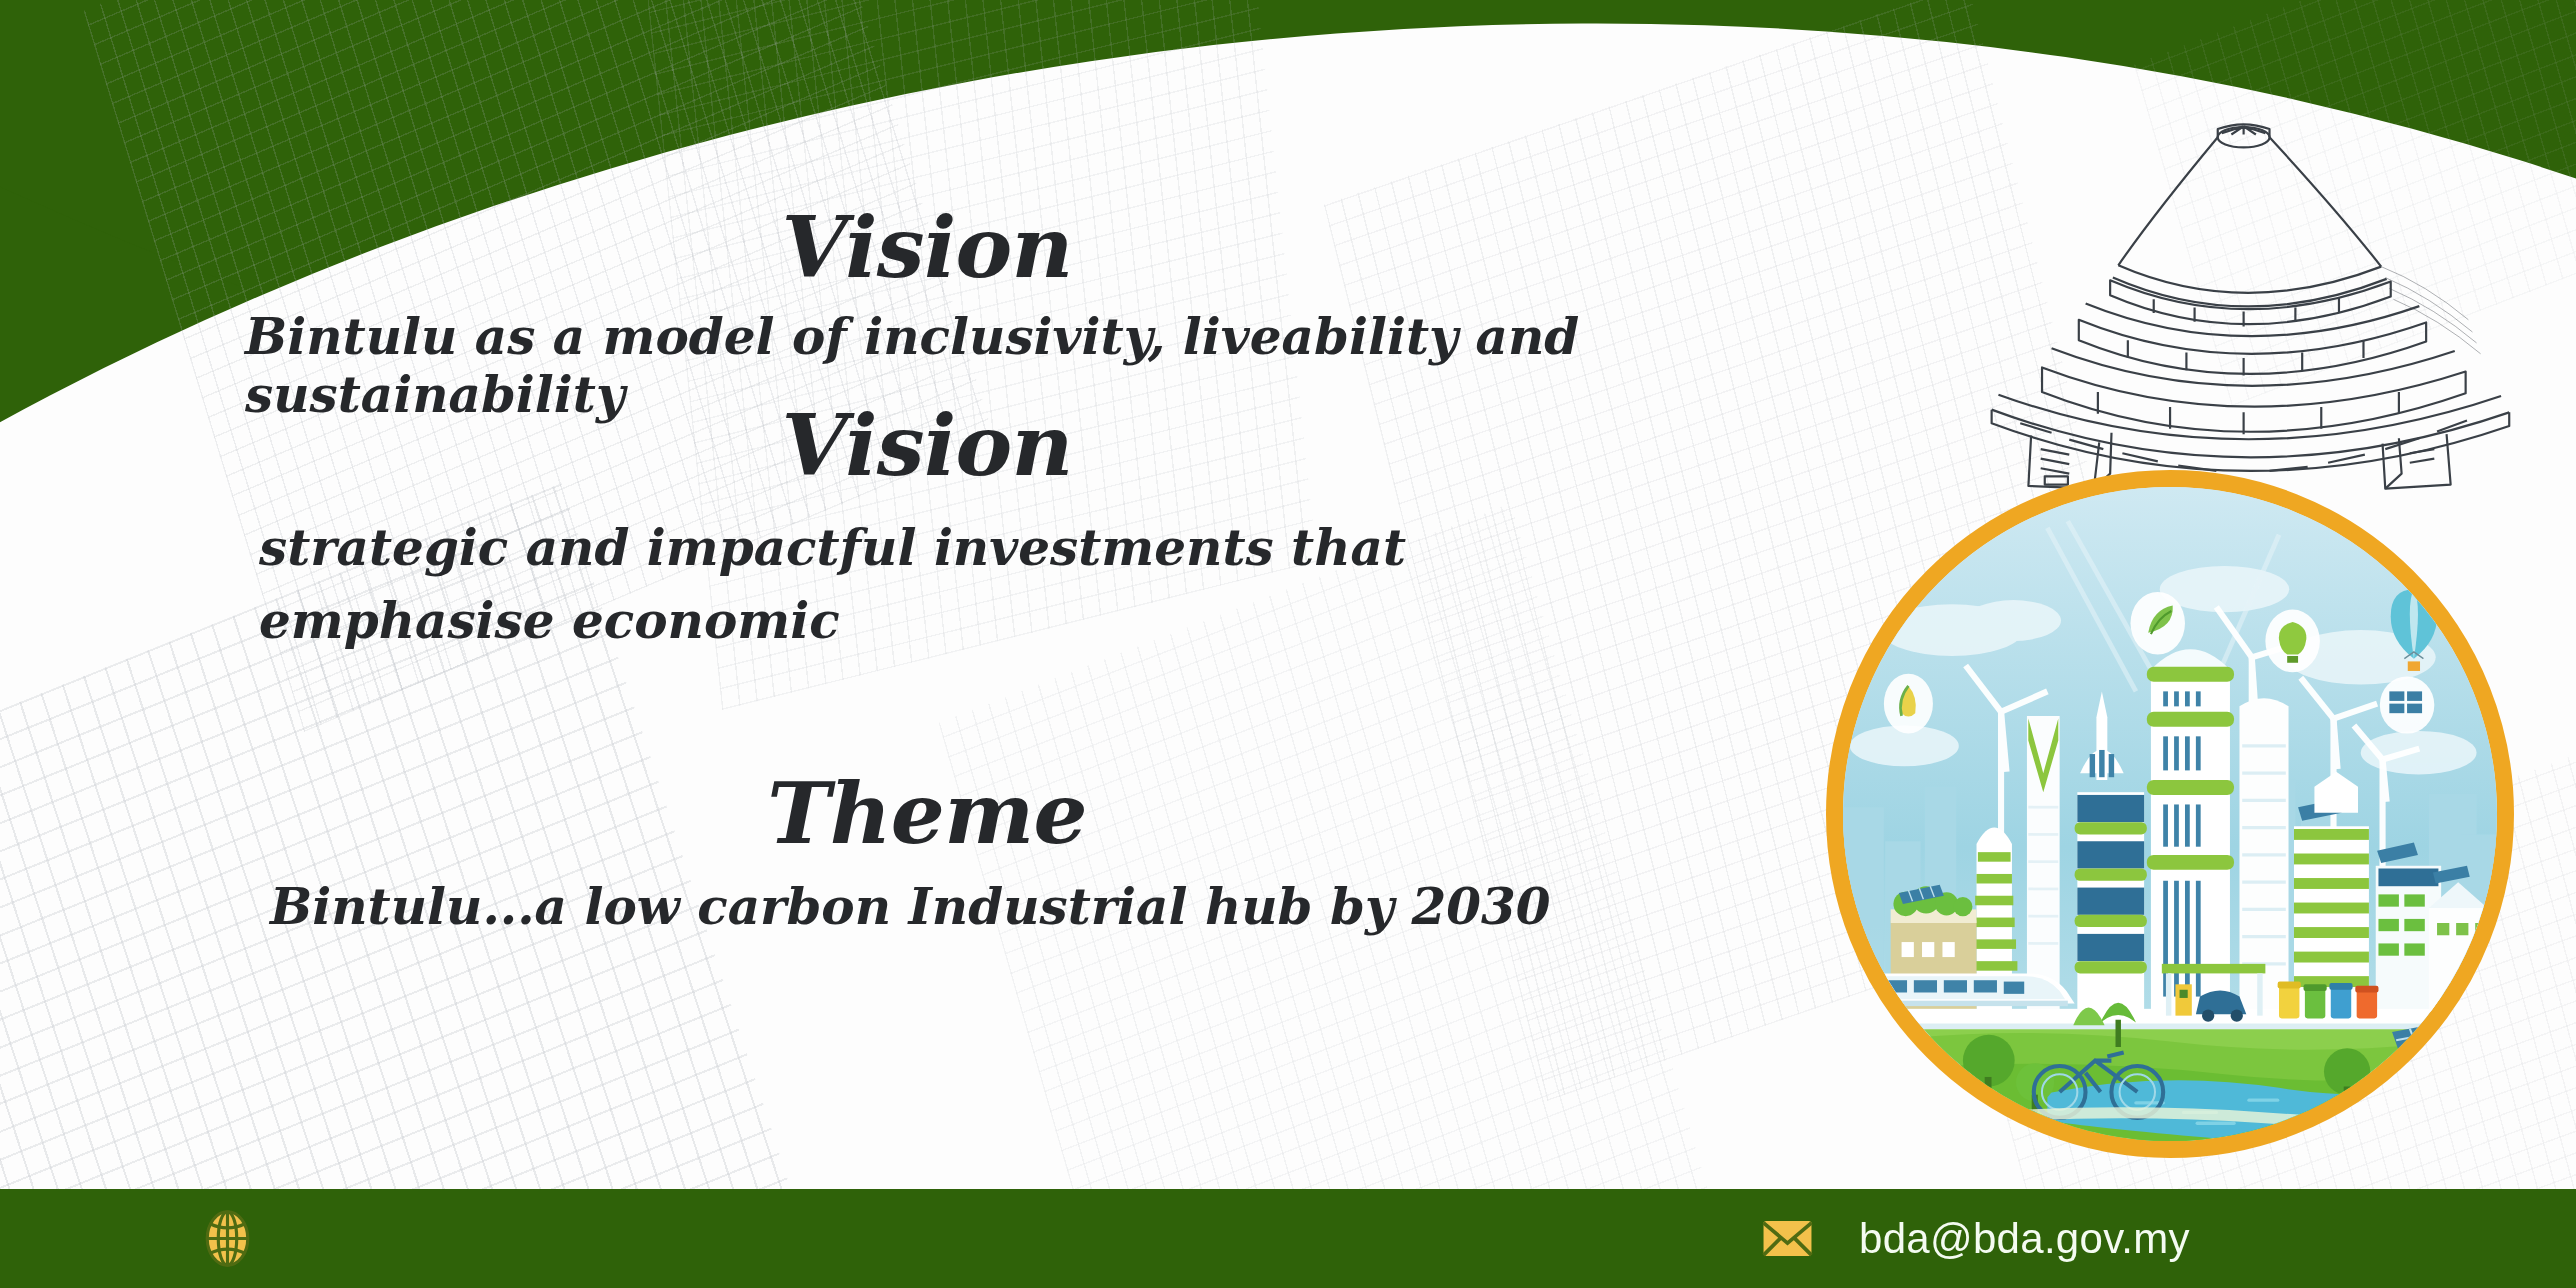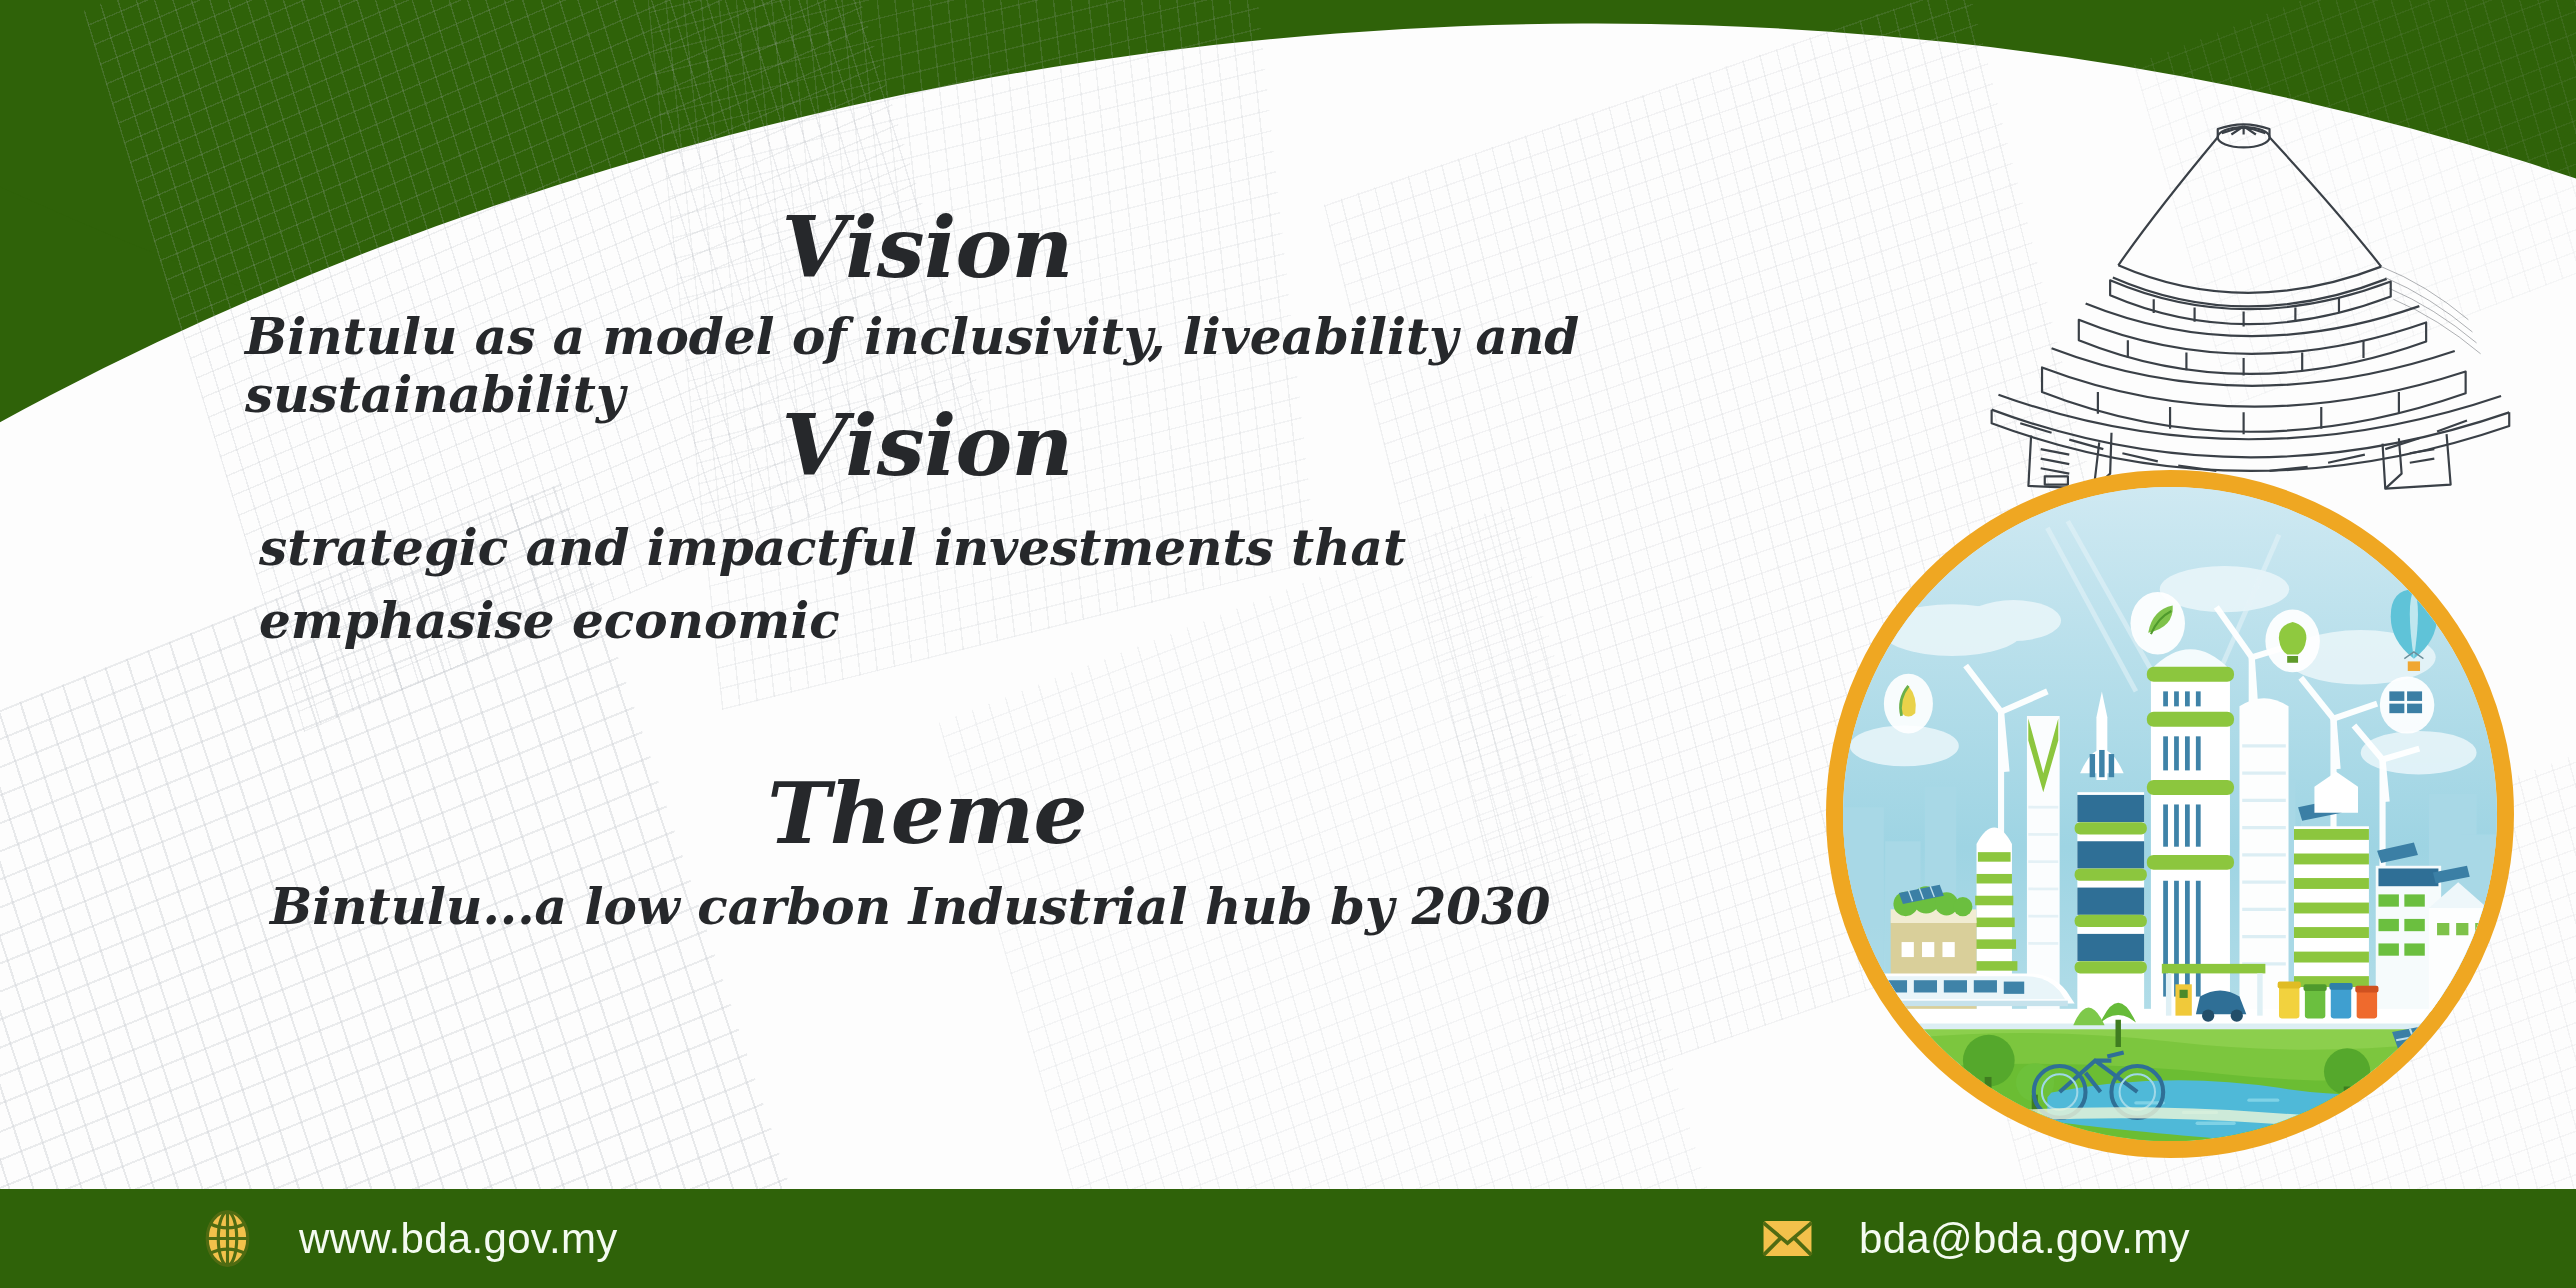--- a/index.html
+++ b/index.html
@@ -568,21 +568,20 @@
         <ellipse cx="32" cy="32" rx="22" ry="29" fill="#f3c14b"></ellipse>
         <g stroke="#4f6b12" stroke-width="3.4" fill="none">
           <ellipse cx="32" cy="32" rx="22" ry="29"></ellipse>
           <ellipse cx="32" cy="32" rx="10" ry="29"></ellipse>
           <path d="M32 3 L32 61"></path>
           <path d="M10 32 L54 32"></path>
           <path d="M13 16 q19 9 38 0"></path>
           <path d="M13 48 q19 -9 38 0"></path>
         </g>
       </svg>
-      <span class="footer-label">www.bda.gov.my</span>
     </div>
 
     <div class="footer-item footer-mail">
       <svg class="ficon" viewBox="0 0 64 64" xmlns="http://www.w3.org/2000/svg">
         <rect x="6" y="13" width="52" height="38" rx="3" fill="#f3c14b"></rect>
         <path d="M6 15 L32 37 L58 15" stroke="#4f6b12" stroke-width="4" fill="none"></path>
         <path d="M6 50 L25 31 M58 50 L39 31" stroke="#4f6b12" stroke-width="4" fill="none"></path>
       </svg>
       <span class="footer-label">bda@bda.gov.my</span>
     </div>

